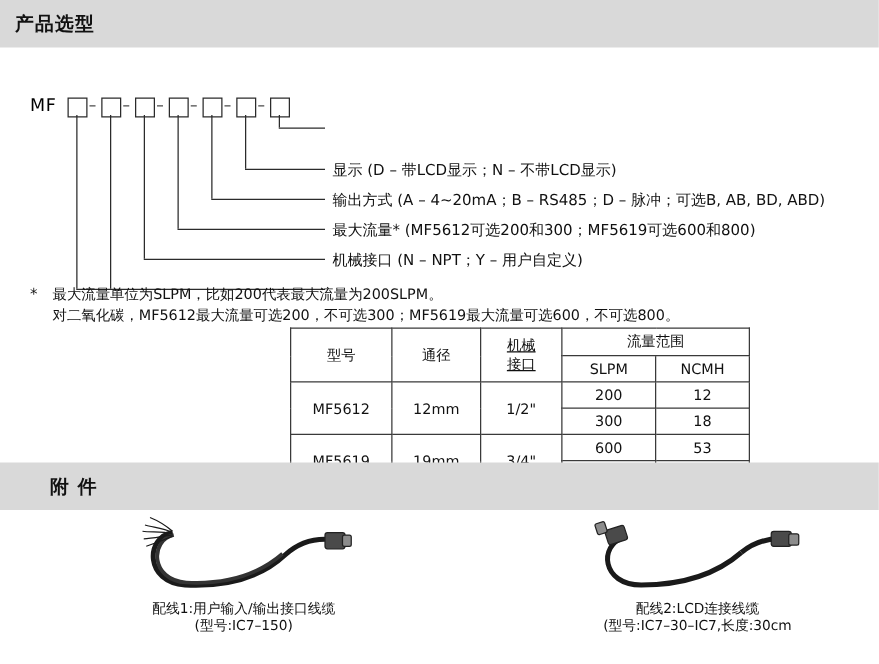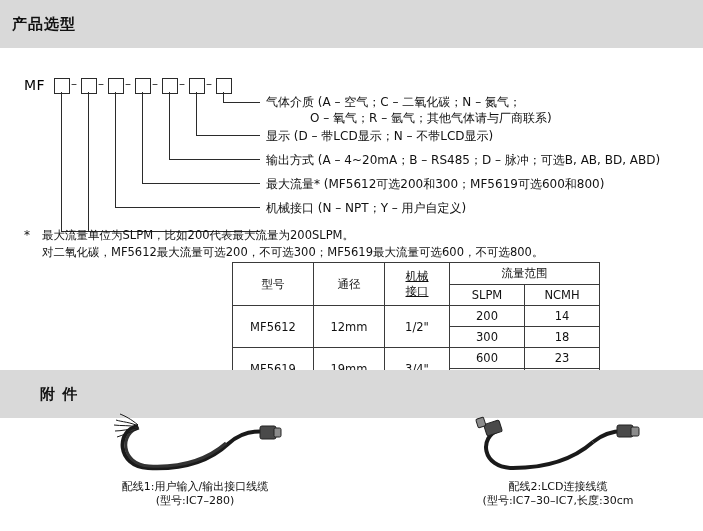--- a/index.html
+++ b/index.html
@@ -11,21 +11,21 @@
     height: 531px;
     background: #ffffff;
     font-family: "DejaVu Sans", "Liberation Sans", sans-serif;
     font-size: 12px;
     color: #000000;
     position: relative;
     overflow: hidden;
   }
   .section-header {
     background: #d9d9d9;
-    height: 48px;
+    height: 38px;
     display: flex;
     align-items: center;
     padding-left: 12px;
     box-sizing: border-box;
   }
   .section-header .title {
     font-size: 15px;
     font-weight: bold;
     color: #111;
     letter-spacing: 1px;
@@ -177,24 +177,20 @@
 
   <div class="vline" style="left:115px; top:60px; height:115px;"></div>
   <div class="hline" style="left:115px; top:175px; width:145px;"></div>
 
   <div class="vline" style="left:88px; top:60px; height:139px;"></div>
   <div class="hline" style="left:88px; top:199px; width:172px;"></div>
 
   <div class="vline" style="left:61px; top:60px; height:139px;"></div>
   <div class="hline" style="left:61px; top:199px; width:27px;"></div>
 
-  <div class="desc" style="left:266px; top:62px;">
-    <div>气体介质 (A – 空气；C – 二氧化碳；N – 氮气；</div>
-    <div style="padding-left:44px;">O – 氧气；R – 氩气；其他气体请与厂商联系)</div>
-  </div>
   <div class="desc" style="left:266px; top:96px;">显示 (D – 带LCD显示；N – 不带LCD显示)</div>
   <div class="desc" style="left:266px; top:120px;">输出方式 (A – 4~20mA；B – RS485；D – 脉冲；可选B, AB, BD, ABD)</div>
   <div class="desc" style="left:266px; top:144px;">最大流量* (MF5612可选200和300；MF5619可选600和800)</div>
   <div class="desc" style="left:266px; top:168px;">机械接口 (N – NPT；Y – 用户自定义)</div>
 </div>
 
 <span class="note-star" style="top:228px;">*</span>
 <div class="note" style="left:42px; top:227px;">最大流量单位为SLPM，比如200代表最大流量为200SLPM。</div>
 <div class="note" style="left:42px; top:244px;">对二氧化碳，MF5612最大流量可选200，不可选300；MF5619最大流量可选600，不可选800。</div>
 
@@ -213,32 +209,32 @@
       <th class="col-slpm">SLPM</th>
       <th class="col-ncmh">NCMH</th>
     </tr>
   </thead>
   <tbody>
     <tr>
       <td rowspan="2">MF5612</td>
       <td rowspan="2">12mm</td>
       <td rowspan="2">1/2"</td>
       <td>200</td>
-      <td>14</td>
+      <td>12</td>
     </tr>
     <tr>
       <td>300</td>
       <td>18</td>
     </tr>
     <tr>
       <td rowspan="2">MF5619</td>
       <td rowspan="2">19mm</td>
       <td rowspan="2">3/4"</td>
       <td>600</td>
-      <td>23</td>
+      <td>53</td>
     </tr>
     <tr>
       <td>800</td>
       <td>48</td>
     </tr>
   </tbody>
 </table>
 
 <div class="section-header" id="accessory-section-header">
   <span class="title">附  件</span>
@@ -255,21 +251,21 @@
         <path d="M30 19 C 21 17, 13 18, 6 17" stroke-width="1"></path>
         <path d="M30 20 C 22 21, 13 23, 7 23" stroke-width="1"></path>
         <path d="M30 21 C 23 24, 15 27, 9 29" stroke-width="1"></path>
         <path d="M30 17 C 23 11, 17 8, 12 6" stroke-width="1"></path>
       </g>
       <rect x="152" y="18" width="16" height="13" rx="2" fill="#4a4a4a" stroke="#222" stroke-width="1"></rect>
       <rect x="166" y="20" width="7" height="9" rx="1.5" fill="#8c8c8c" stroke="#222" stroke-width="1"></rect>
     </svg>
     <div class="acc-caption">
       <div>配线1:用户输入/输出接口线缆</div>
-      <div>(型号:IC7–280)</div>
+      <div>(型号:IC7–150)</div>
     </div>
   </div>
 
   <div class="acc-item" style="left:443px; top:6px; width:230px;">
     <svg class="cable-svg" width="175" height="72" viewBox="0 0 175 72">
       <g fill="none" stroke="#1a1a1a">
         <path d="M28 22 C 8 28, 10 60, 42 60 C 82 60, 106 48, 122 34" stroke-width="4"></path>
         <path d="M122 34 C 132 26, 142 23, 152 23" stroke-width="4"></path>
       </g>
       <rect x="14" y="14" width="16" height="12" rx="2" fill="#4a4a4a" stroke="#222" stroke-width="1" transform="rotate(-18 22 20)"></rect>

